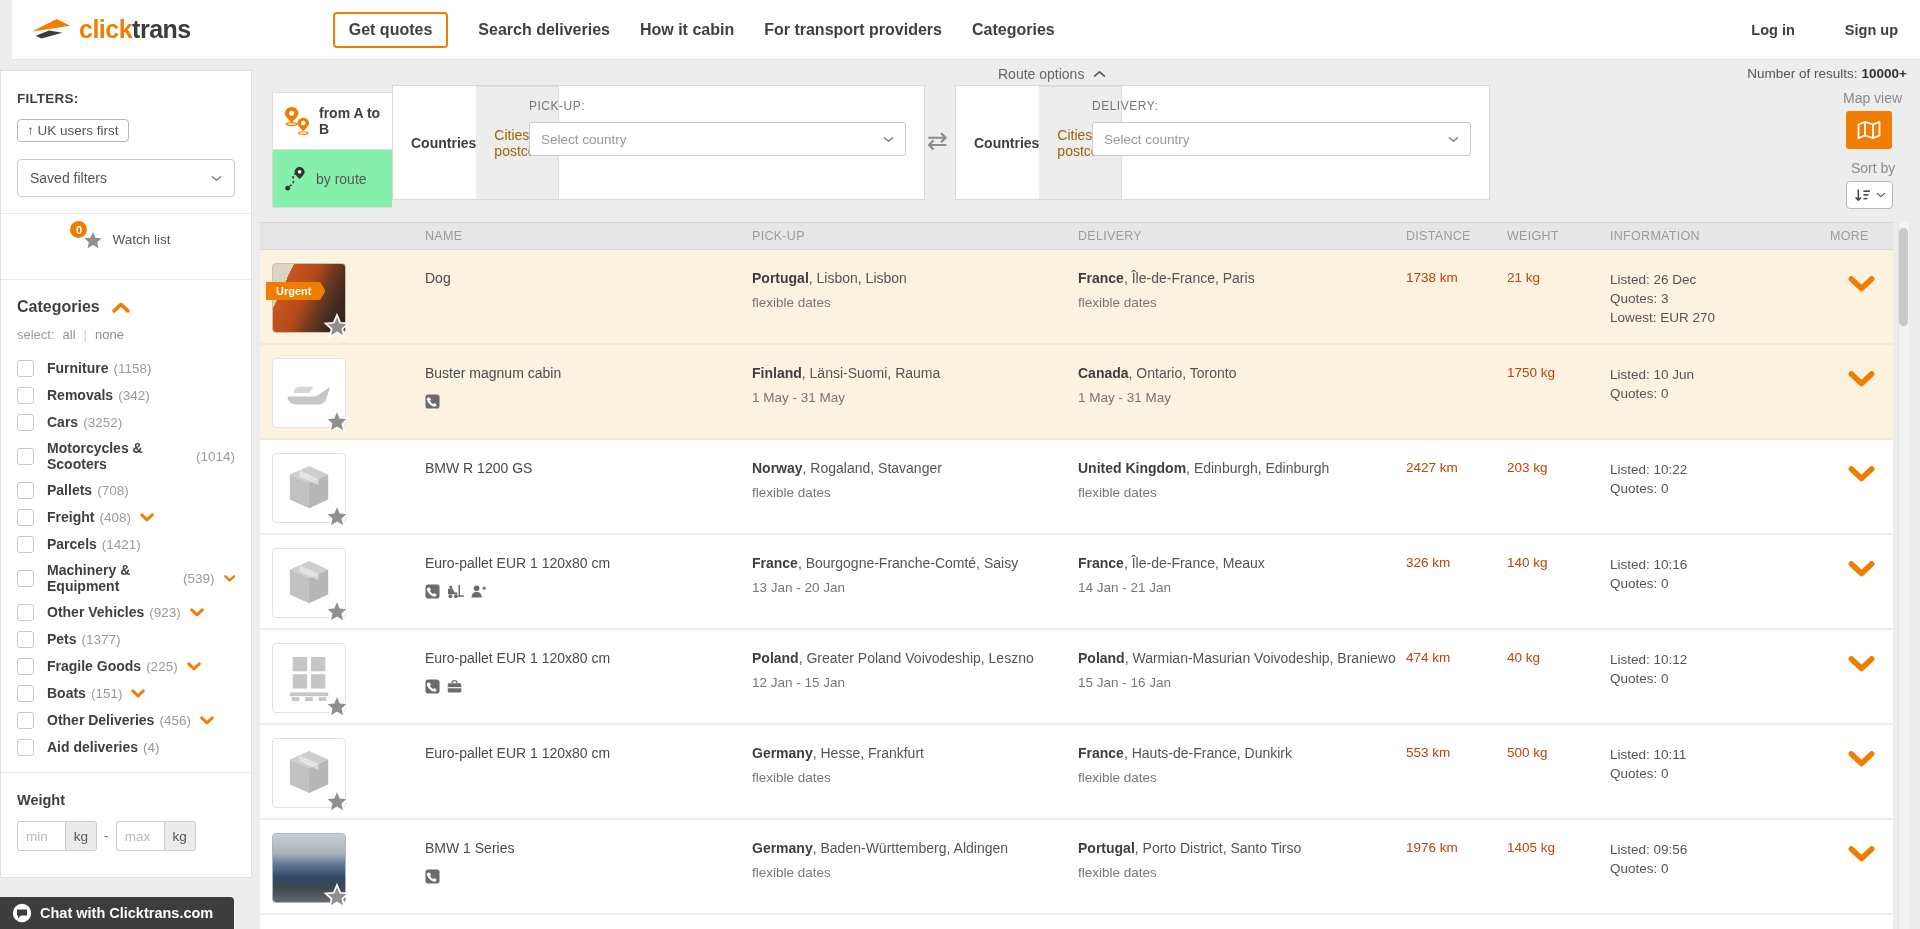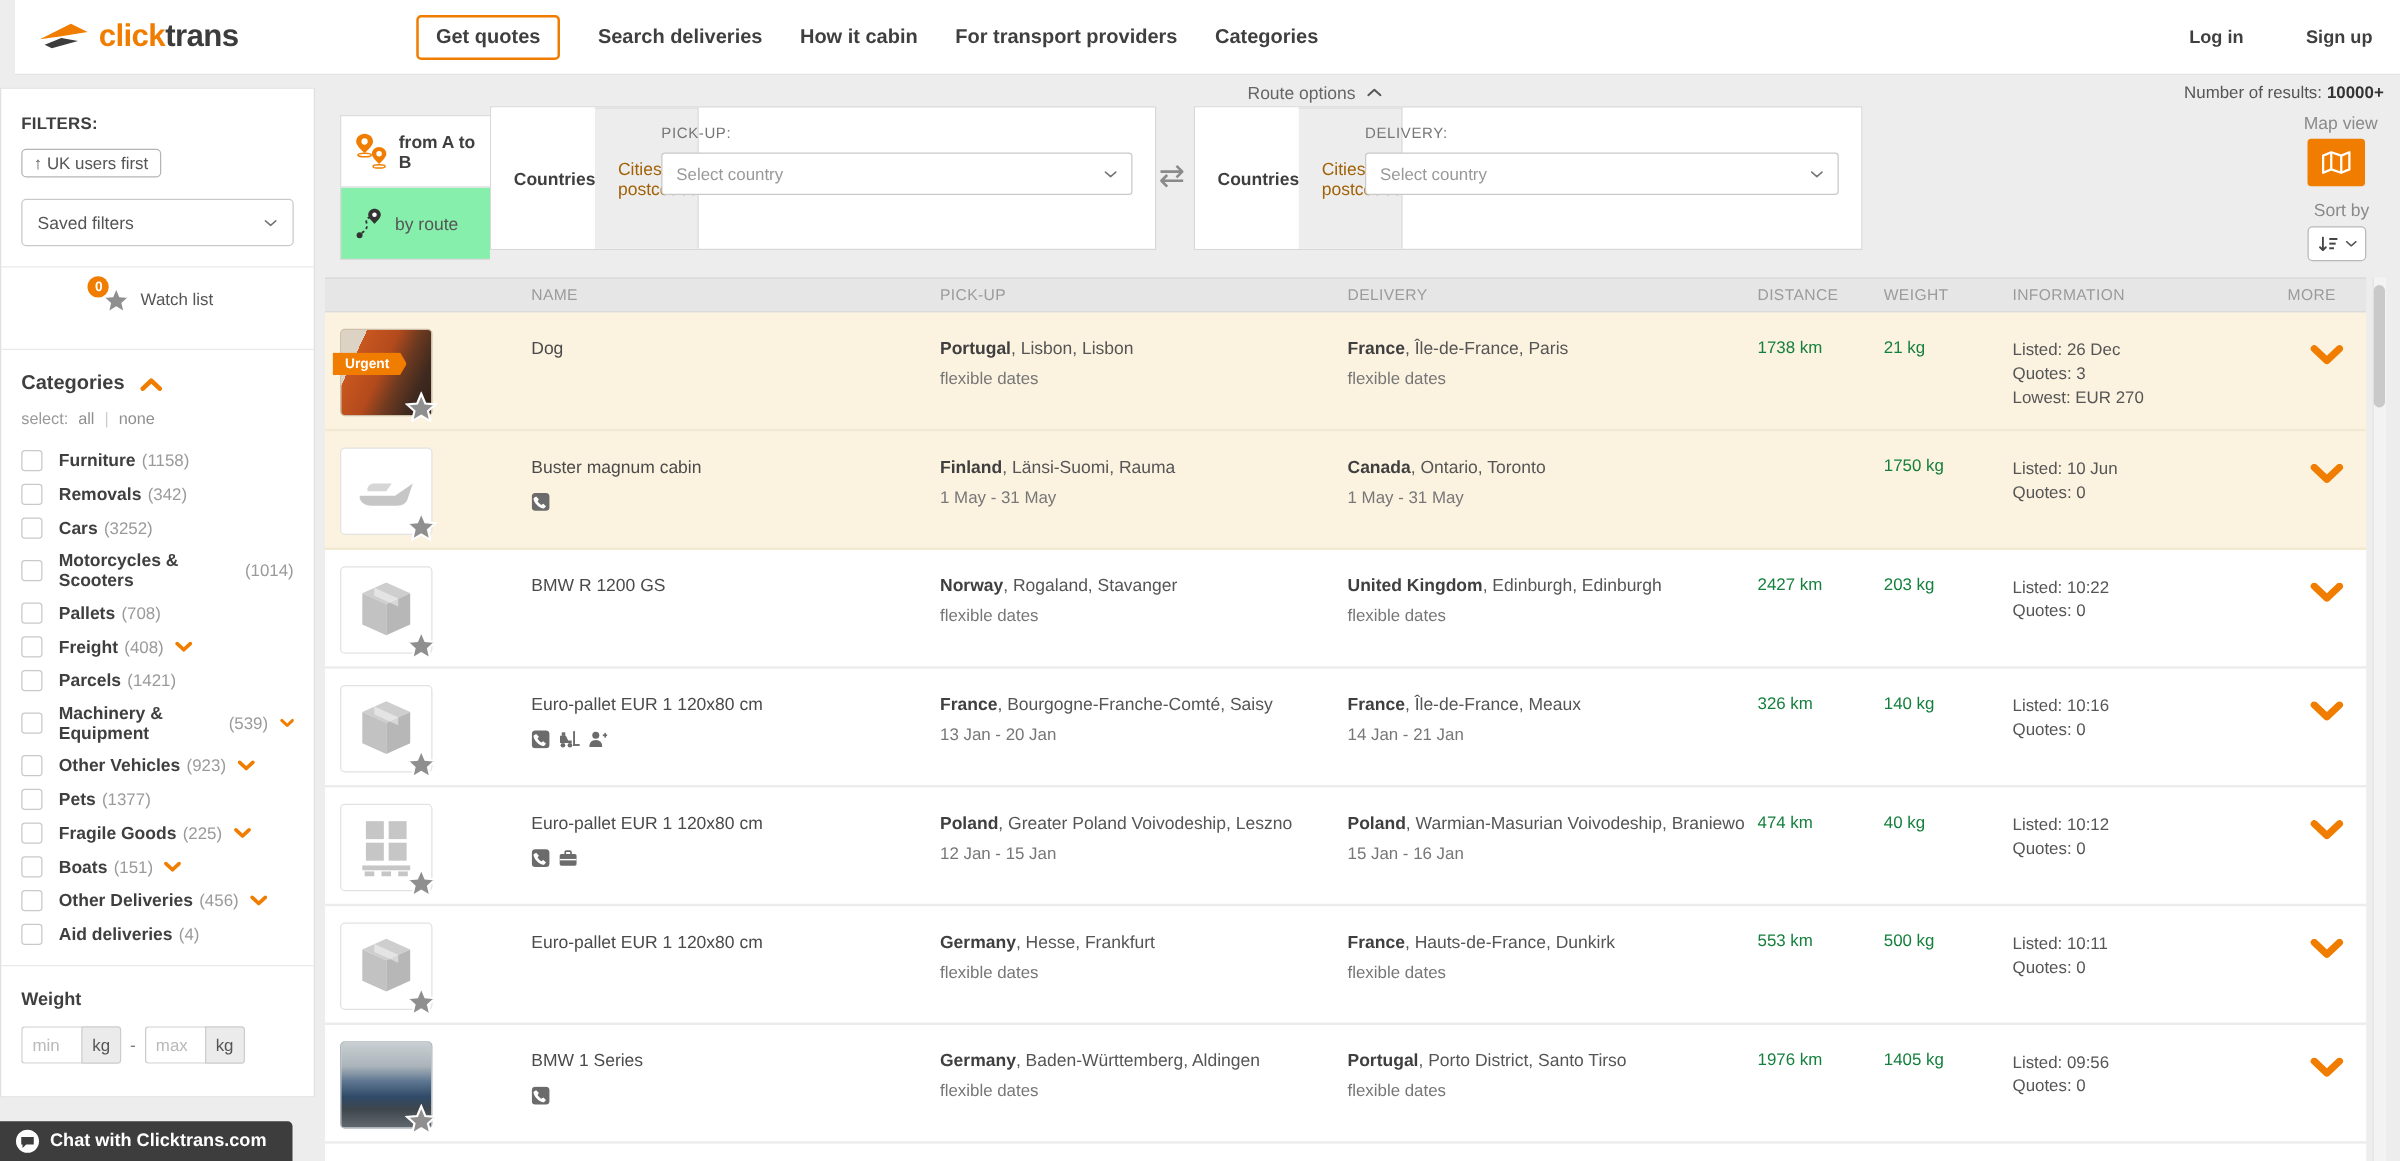--- a/index.html
+++ b/index.html
@@ -127,21 +127,21 @@
             clip-path:polygon(0 0,91% 0,100% 50%,91% 100%,0 100%); }
   .urgent::after { content:""; position:absolute; left:0; bottom:-5px; border-top:5px solid #9c5200;
                    border-left:7px solid transparent; }
   .name-cell { padding-top:20px; font-size:14px; color:#4a4a4a; }
   .name-cell .name { cursor:pointer; }
   .feature-icons { margin-top:13px; display:flex; gap:7px; align-items:center; }
   .fi { width:15px; height:15px; }
   .loc-cell { padding-top:20px; font-size:14px; color:#555; }
   .country { font-weight:700; color:#3f3f3f; }
   .dates { margin-top:9px; color:#777; font-size:13.5px; }
-  .num-cell { padding-top:20px; font-size:13.5px; color:#15803d; }
+  .num-cell { padding-top:20px; font-size:13.5px; color:#c2410c; }
   .info-cell { padding-top:20px; font-size:13.5px; color:#555; line-height:19px; }
   .more-cell { padding-top:26px; display:flex; justify-content:center; }
   .chev-more { width:27px; height:16px; color:#f07d00; cursor:pointer; }
 
   
   .sb-track { position:absolute; left:1898px; top:222px; width:11px; height:707px; background:#f3f3f3;
               border-left:1px solid #e2e2e2; }
   .sb-thumb { position:absolute; left:1899px; top:228px; width:9px; height:98px; background:#c9c9c9;
               border-radius:5px; cursor:pointer; }
 </style>

